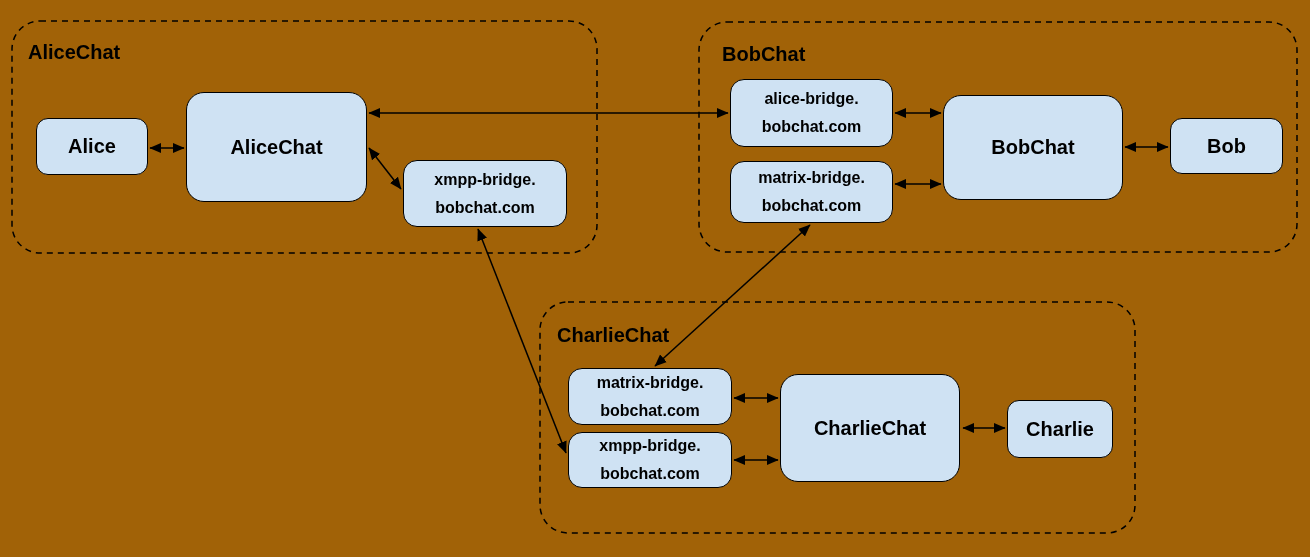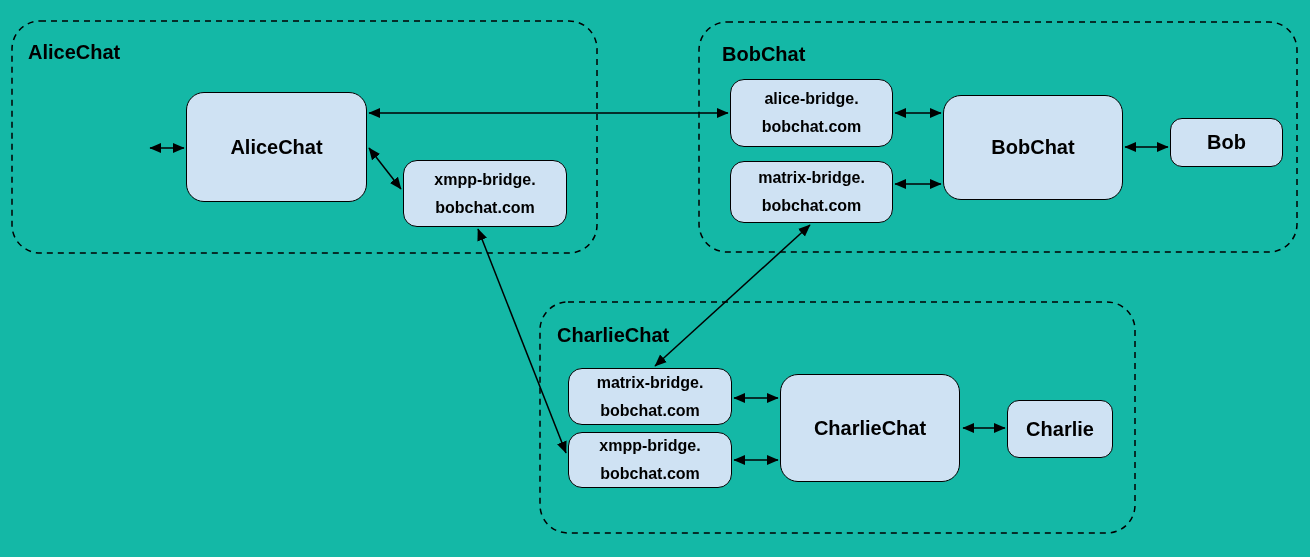--- a/index.html
+++ b/index.html
@@ -1,20 +1,20 @@
 <!DOCTYPE html>
 <html><head>
 <meta charset="utf-8">
 <style>
   html, body { margin: 0; padding: 0; background: #ffffff; }
   .stage {
     position: relative;
     width: 1310px;
     height: 557px;
-    background: #14b8a6;
+    background: #a16207;
     font-family: "Liberation Sans", sans-serif;
     overflow: hidden;
   }
   svg.layer {
     position: absolute;
     left: 0; top: 0;
     width: 1310px; height: 557px;
     pointer-events: none;
   }
   .container-label {
@@ -54,30 +54,31 @@
   <svg class="layer" viewBox="0 0 1310 557">
     <rect class="container-border" x="12" y="21" width="585" height="232" rx="28" ry="28"></rect>
     <rect class="container-border" x="699" y="22" width="598" height="230" rx="28" ry="28"></rect>
     <rect class="container-border" x="540" y="302" width="595" height="231" rx="28" ry="28"></rect>
   </svg>
 
   <div class="container-label" style="left:28px;  top:41px;">AliceChat</div>
   <div class="container-label" style="left:722px; top:43px;">BobChat</div>
   <div class="container-label" style="left:557px; top:324px;">CharlieChat</div>
 
+  <div class="node small" style="left:36px;  top:118px; width:112px; height:57px;">Alice</div>
   <div class="node big" style="left:186px; top:92px;  width:181px; height:110px;">AliceChat</div>
   <div class="node bridge" style="left:403px; top:160px; width:164px; height:67px;">xmpp-bridge.
 bobchat.com</div>
 
   <div class="node bridge" style="left:730px; top:79px;  width:163px; height:68px;">alice-bridge.
 bobchat.com</div>
   <div class="node bridge" style="left:730px; top:161px; width:163px; height:62px;">matrix-bridge.
 bobchat.com</div>
   <div class="node big" style="left:943px; top:95px;  width:180px; height:105px;">BobChat</div>
-  <div class="node small" style="left:1170px;top:118px; width:113px; height:49px;">Bob</div>
+  <div class="node small" style="left:1170px;top:118px; width:113px; height:56px;">Bob</div>
 
   <div class="node bridge" style="left:568px; top:368px; width:164px; height:57px;">matrix-bridge.
 bobchat.com</div>
   <div class="node bridge" style="left:568px; top:432px; width:164px; height:56px;">xmpp-bridge.
 bobchat.com</div>
   <div class="node big" style="left:780px; top:374px; width:180px; height:108px;">CharlieChat</div>
   <div class="node small" style="left:1007px;top:400px; width:106px; height:58px;">Charlie</div>
 
   <svg class="layer arrows" viewBox="0 0 1310 557">
     <defs>

